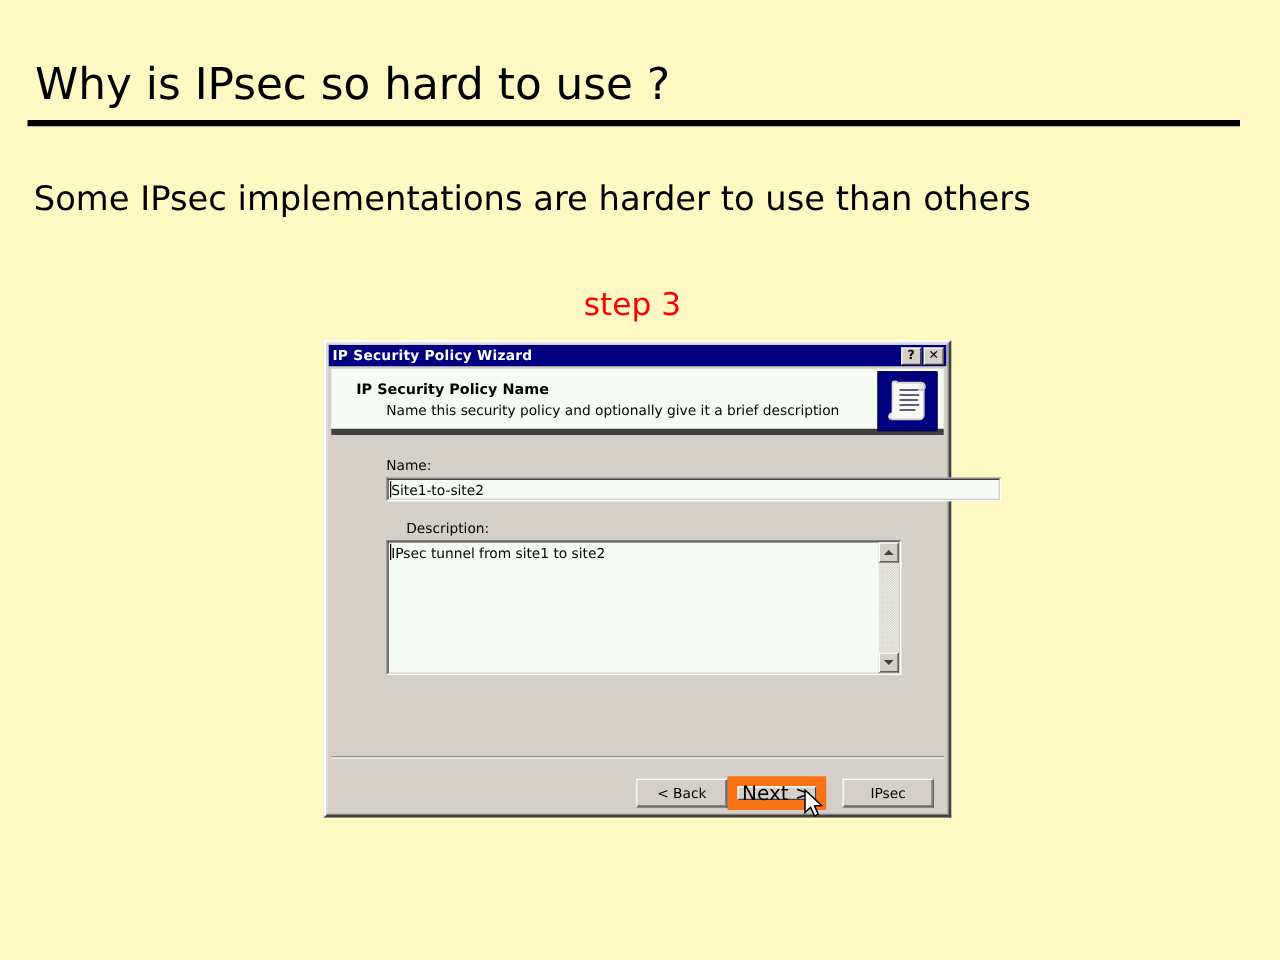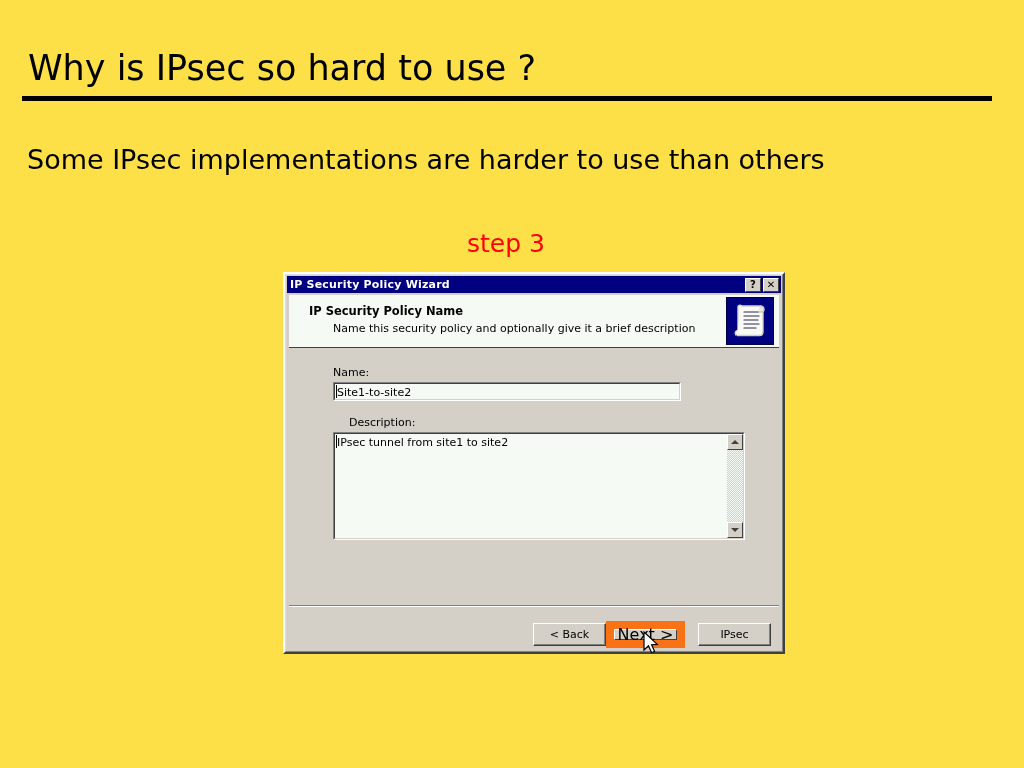--- a/index.html
+++ b/index.html
@@ -13,21 +13,21 @@
     background: #f5faf5;
     font-family: "DejaVu Sans", sans-serif;
     overflow: hidden;
     position: relative;
   }
 
   
   .slide {
     position: absolute;
     inset: 0;
-    background: #fde047;
+    background: #fef9c3;
   }
   .slide-title {
     position: absolute;
     left: 28px;
     top: 48px;
     font-size: 35px;
     font-weight: 400;
     color: #000000;
     letter-spacing: 0px;
     white-space: nowrap;
@@ -68,21 +68,20 @@
     width: 502px;
     height: 382px;
     background: #d4d0c8;
     border-top: 2px solid #ffffff;
     border-left: 2px solid #ffffff;
     border-right: 2px solid #404040;
     border-bottom: 2px solid #404040;
     box-sizing: border-box;
     font-family: "DejaVu Sans", sans-serif;
     box-shadow: 0 0 0 0 #000;
-    margin-left: 24px;
   }
   .dialog-inner {
     position: absolute;
     inset: 0;
     border-top: 1px solid #dfdfdf;
     border-left: 1px solid #dfdfdf;
     border-right: 1px solid #808080;
     border-bottom: 1px solid #808080;
     box-sizing: border-box;
   }
@@ -131,21 +130,21 @@
 
   
   .wiz-header {
     position: absolute;
     left: 4px;
     top: 21px;
     right: 4px;
     height: 53px;
     background: #f5faf5;
     box-sizing: border-box;
-    border-bottom: 1px solid #404040;
+    border-bottom: 5px solid #404040;
   }
   .wiz-header-title {
     position: absolute;
     left: 20px;
     top: 9px;
     font-size: 11.5px;
     font-weight: bold;
     color: #000000;
     white-space: nowrap;
     font-family: "DejaVu Sans", sans-serif;
@@ -206,21 +205,21 @@
     border-top: 1px solid #404040;
     border-left: 1px solid #404040;
     border-right: 1px solid #d4d0c8;
     border-bottom: 1px solid #d4d0c8;
     pointer-events: none;
   }
 
   .name-input {
     left: 44px;
     top: 33px;
-    width: 348px;
+    width: 492px;
     height: 19px;
   }
   .name-input-text {
     position: absolute;
     left: 3px;
     top: 3px;
     font-size: 11px;
     color: #000000;
     white-space: nowrap;
     font-family: "DejaVu Sans", sans-serif;

